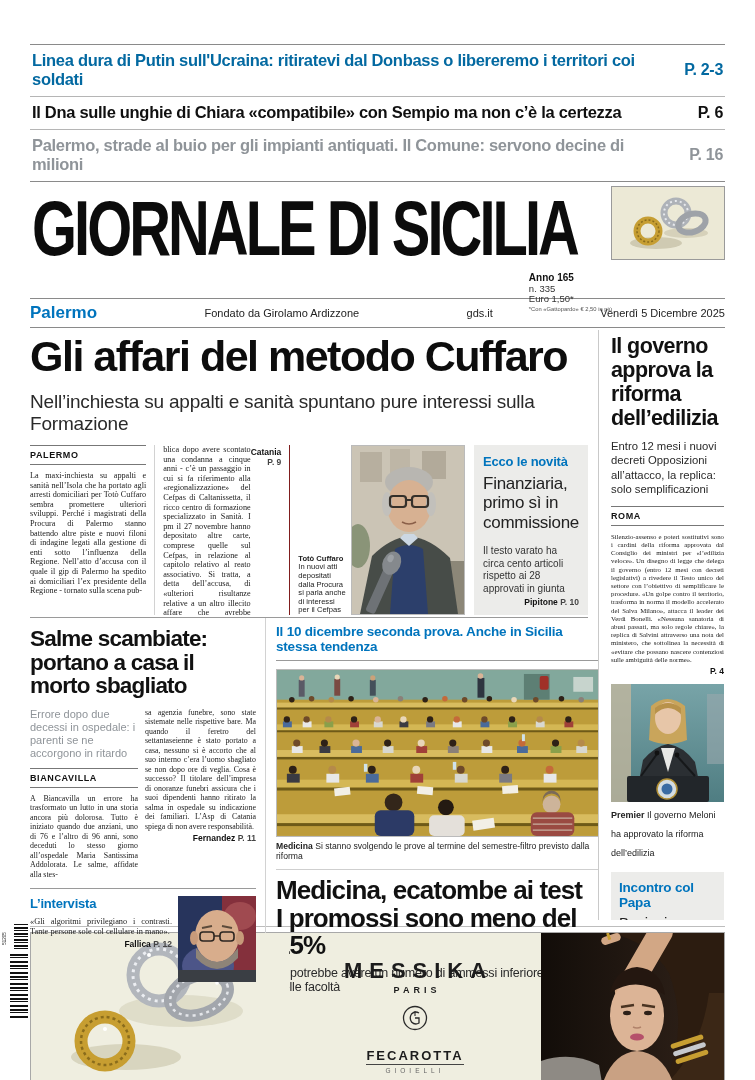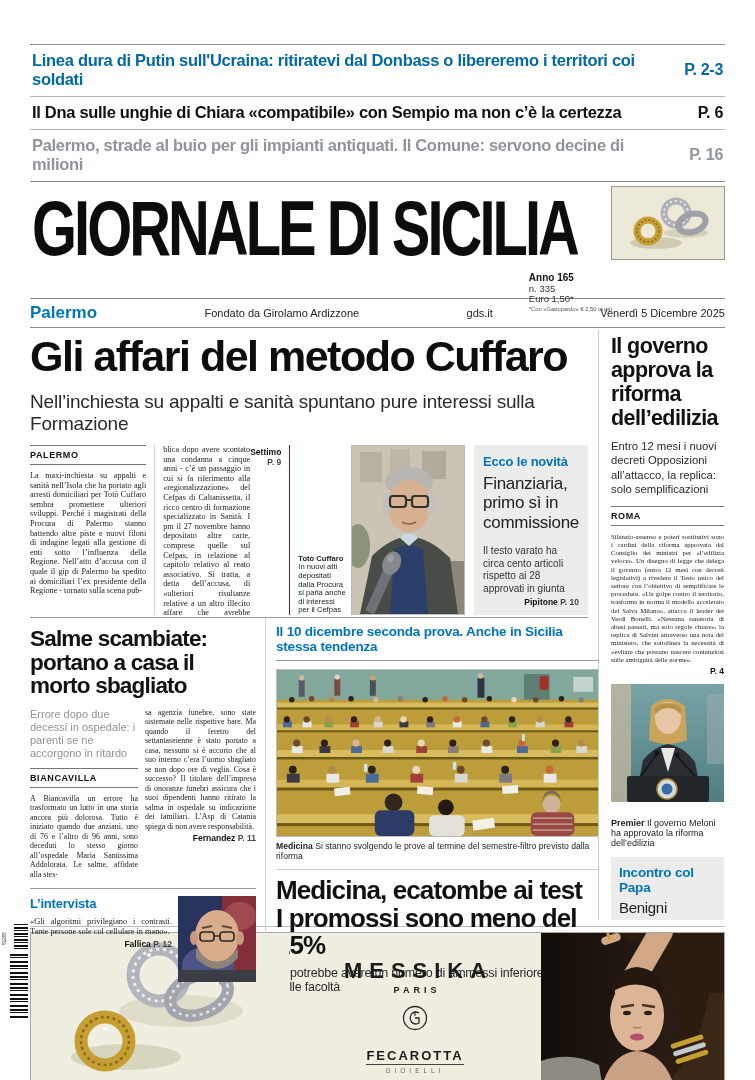--- a/index.html
+++ b/index.html
@@ -89,21 +89,21 @@
   .med-standfirst{font-size:12.5px;color:#2a2a2a;margin-top:6px;letter-spacing:-0.2px;}
   .med-page{font-size:9px;font-weight:bold;text-align:right;margin-top:3px;color:#222;}
 
   
   .gov-headline{font-size:21.5px;font-weight:800;letter-spacing:-0.6px;line-height:1.12;margin-top:4px;}
   .gov-standfirst{font-size:11.3px;color:#2a2a2a;line-height:1.25;margin-top:9px;}
   .gov-dept{margin-top:10px;}
   .gov-body{margin-top:7px;font-size:6.8px;line-height:8.2px;max-height:148px;overflow:hidden;}
   .gov-page{font-size:8.5px;font-weight:bold;text-align:right;margin-top:2px;}
   .gov-photo{margin-top:8px;width:113px;height:118px;overflow:hidden;}
-  .gov-caption{font-size:9px;line-height:10px;color:#222;margin-top:16px;}
+  .gov-caption{font-size:9px;line-height:19px;color:#222;margin-top:4px;}
   .papa-box{margin-top:9px;background:#ececea;padding:8px 8px 6px 8px;}
   .papa-box .kicker{font-size:13.5px;}
   .papa-title{font-size:15px;color:#222;line-height:1.15;margin-top:4px;letter-spacing:-0.3px;}
 
   
   .page-rule{border:none;border-top:1px solid #bdbdbd;margin:6px 30px 0 30px;}
   .ad{margin:5px 30px 0 30px;height:158px;border:1px solid #a8a8a8;background:#efeee0;
       display:flex;align-items:stretch;overflow:hidden;}
   .ad-left{width:258px;}
   .ad-center{width:252px;display:flex;flex-direction:column;align-items:center;justify-content:center;color:#1c1c1c;}
@@ -179,21 +179,21 @@
         <div class="lead-standfirst">Nell’inchiesta su appalti e sanità spuntano pure interessi sulla Formazione</div>
 
         <div class="lead-row">
           <div class="lead-col1">
             <div class="dept">PALERMO</div>
             <div class="bodytext">La maxi-inchiesta su appalti e sanità nell’Isola che ha portato agli arresti domiciliari per Totò Cuffaro sembra promettere ulteriori sviluppi. Perché i magistrati della Procura di Palermo stanno battendo altre piste e nuovi filoni di indagine legati alla gestione di enti sotto l’influenza della Regione. Nell’atto d’accusa con il quale il gip di Palermo ha spedito ai domiciliari l’ex presidente della Regione - tornato sulla scena pub-</div>
           </div>
           <div class="lead-col2">
             <div class="bodytext">blica dopo avere scontato una condanna a cinque anni - c’è un passaggio in cui si fa riferimento alla «regionalizzazione» del Cefpas di Caltanissetta, il ricco centro di formazione specializzato in Sanità. I pm il 27 novembre hanno depositato altre carte, comprese quelle sul Cefpas, in relazione al capitolo relativo al reato associativo. Si tratta, a detta dell’accusa, di «ulteriori risultanze relative a un altro illecito affare che avrebbe interessato l’ex presidente Cuffaro».</div>
             <div class="byline">
-              <span>Settimo</span>
+              <span>Catania</span>
               <span class="pg">P. 9</span>
             </div>
           </div>
           <div class="lead-capcol">
             <div class="capt">
               <b>Totò Cuffaro</b>
               <span>In nuovi atti depositati dalla Procura si parla anche di interessi per il Cefpas</span>
             </div>
           </div>
           <div class="lead-photo">

